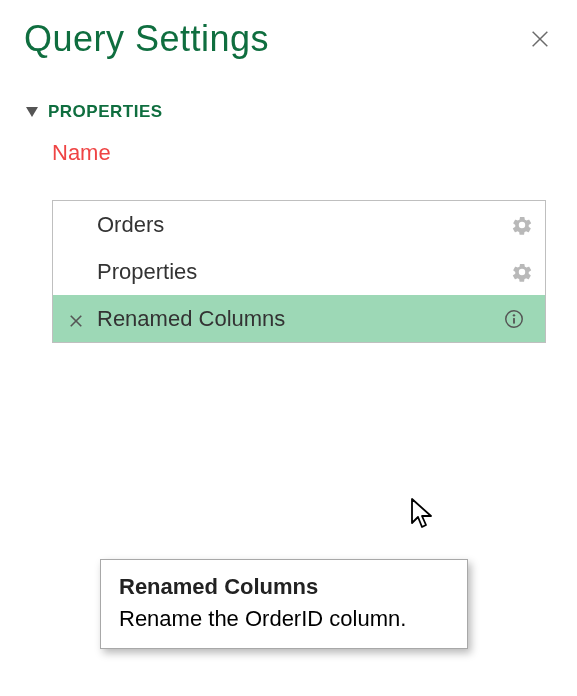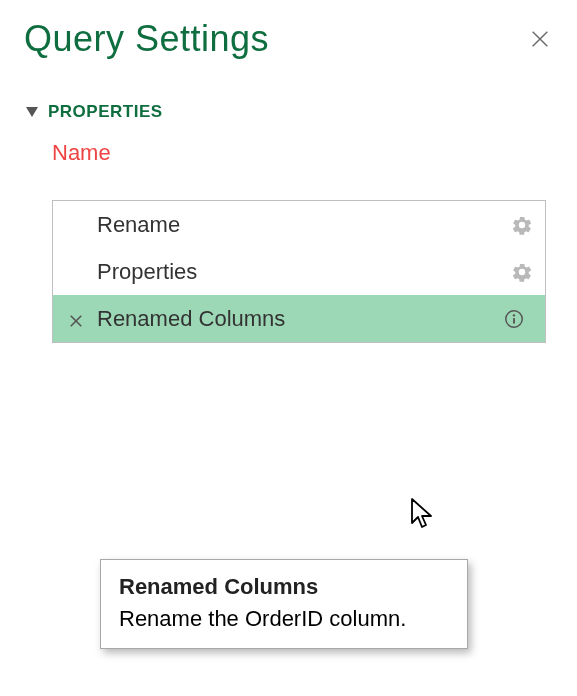--- a/index.html
+++ b/index.html
@@ -168,21 +168,21 @@
       <div class="section-caret"></div>
       <div class="section-title">PROPERTIES</div>
     </div>
     <div class="field-label">Name</div>
   </div>
 
   <div class="section">
     <div class="steps-box">
 
       <div class="step-row">
-        <span class="label">Rename</span>
+        <span class="label">Orders</span>
         <span class="gear">
           <svg viewBox="0 0 24 24" fill="currentColor">
               <path d="M12 8.5A3.5 3.5 0 1 0 12 15.5 3.5 3.5 0 1 0 12 8.5M19.4 13c0 .3-.1.7-.1 1l2.1 1.6c.2.1.2.4.1.6l-2 3.4c-.1.2-.4.3-.6.2l-2.5-1c-.5.4-1.1.7-1.7.9l-.4 2.6c0 .2-.2.4-.5.4h-4c-.2 0-.4-.2-.5-.4l-.4-2.6c-.6-.2-1.2-.5-1.7-.9l-2.5 1c-.2.1-.5 0-.6-.2l-2-3.4c-.1-.2-.1-.5.1-.6L4.7 14c0-.3-.1-.7-.1-1s.1-.7.1-1L2.6 10.4c-.2-.1-.2-.4-.1-.6l2-3.4c.1-.2.4-.3.6-.2l2.5 1c.5-.4 1.1-.7 1.7-.9l.4-2.6c0-.2.2-.4.5-.4h4c.2 0 .4.2.5.4l.4 2.6c.6.2 1.2.5 1.7.9l2.5-1c.2-.1.5 0 .6.2l2 3.4c.1.2.1.5-.1.6L19.3 12c0 .3.1.7.1 1Z"></path>
             </svg>
         </span>
       </div>
 
       <div class="step-row">
         <span class="label">Properties</span>
         <span class="gear">

